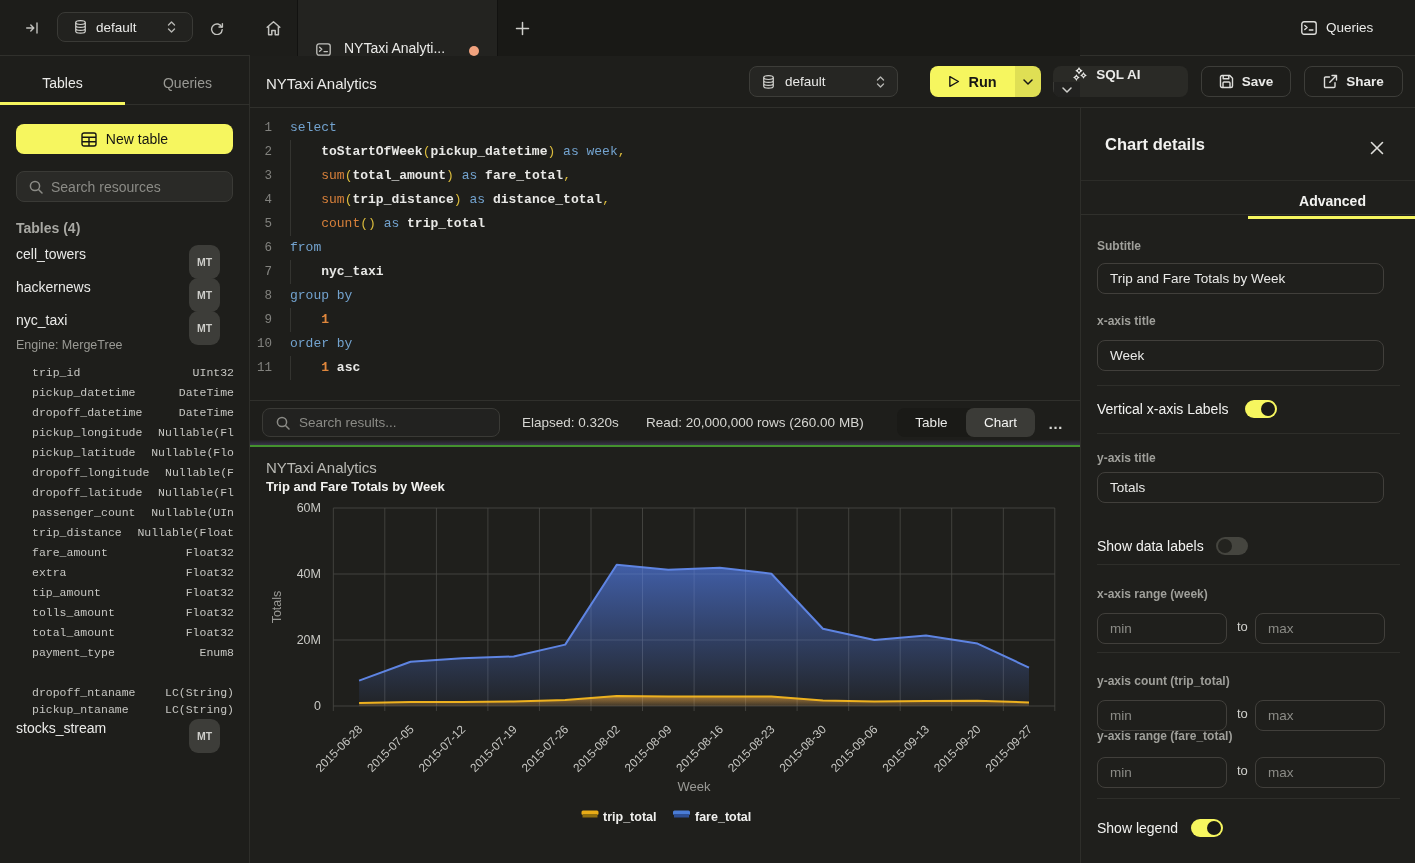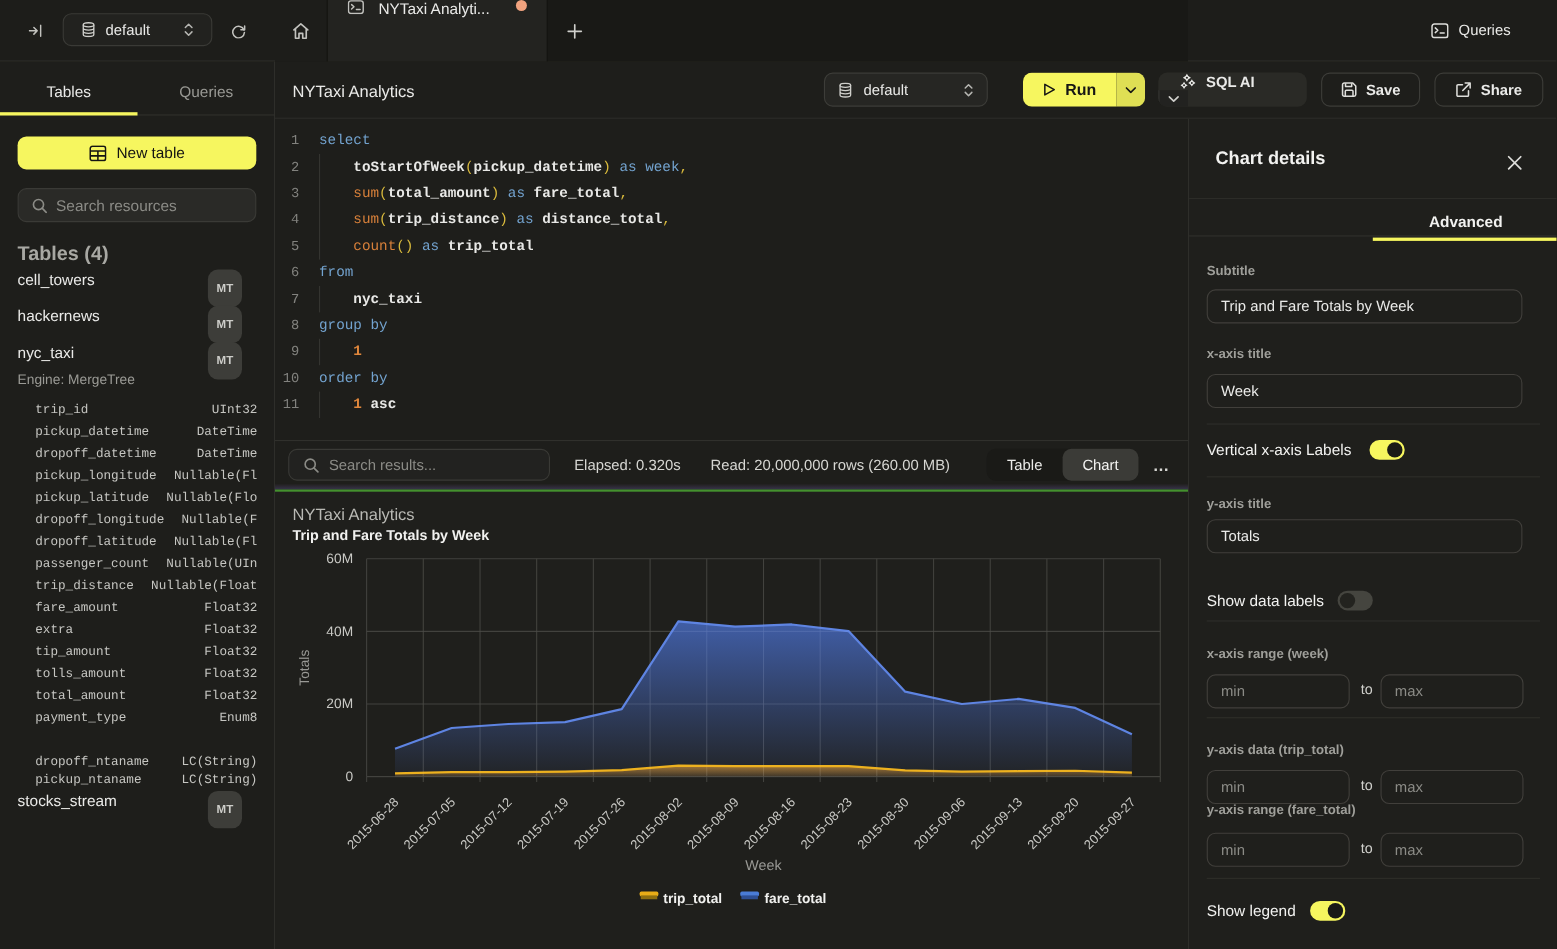--- a/index.html
+++ b/index.html
@@ -4,21 +4,21 @@
 <style>
 * { margin:0; padding:0; box-sizing:border-box; }
 html,body { width:1415px; height:863px; background:#1e1e1b; font-family:"Liberation Sans",sans-serif; overflow:hidden; }
 #app { position:relative; width:1415px; height:863px; }
 .abs { position:absolute; }
 svg { display:block; }
 
 #topbar { position:absolute; left:0; top:0; width:1415px; height:56px; background:#1d1d1a; border-bottom:1px solid #30302c; }
 #tabstrip { position:absolute; left:250px; top:0; width:830px; height:56px; background:#191916; }
 #homecell { position:absolute; left:250px; top:0; width:48px; height:56px; background:#1d1d1a; border-right:1px solid #121210; display:flex; align-items:center; justify-content:center; }
-#activetab { position:absolute; left:298px; top:0; width:200px; height:56px; background:#232320; display:flex; align-items:flex-start; border-right:1px solid #121210; }
+#activetab { position:absolute; left:298px; top:0; width:200px; height:56px; background:#232320; display:flex; align-items:flex-end; border-right:1px solid #121210; }
 .topselect { position:absolute; display:flex; align-items:center; border:1px solid #3a3a36; border-radius:8px; background:#22221f; }
 
 #sidebar { position:absolute; left:0; top:56px; width:250px; height:807px; background:#1e1e1b; border-right:1px solid #2e2e2a; }
 .sbtab { position:absolute; top:3px; height:48px; width:125px; display:flex; align-items:center; justify-content:center; font-size:14px; }
 #newtable { position:absolute; left:16px; top:68px; width:217px; height:30px; background:#f6f65f; border-radius:8px; display:flex; align-items:center; justify-content:center; color:#141412; font-size:14px; }
 #sbsearch { position:absolute; left:16px; top:115px; width:217px; height:31px; border:1px solid #3a3a36; border-radius:8px; display:flex; align-items:center; color:#8b8b86; font-size:14px; background:#2a2a27; }
 .mt { position:absolute; left:189px; width:31px; height:34px; background:#3d3d39; border-radius:9px; color:#cdcdc9; font-size:10.5px; font-weight:bold; display:flex; align-items:center; justify-content:center; }
 .tname { position:absolute; left:16px; color:#eaeae8; font-size:14px; }
 .colrow { position:absolute; left:32px; width:202px; font-family:"Liberation Mono",monospace; font-size:11.5px; color:#c6c6c2; white-space:nowrap; overflow:hidden; }
 .colrow b { float:right; font-weight:normal; }
@@ -101,21 +101,21 @@
         </svg>
     New table
   </div>
   <div id="sbsearch">
     <svg style="margin:0 8px 0 12px" width="14" height="14" viewBox="0 0 14 14" fill="none" stroke="#8b8b86" stroke-width="1.5" stroke-linecap="round">
           <circle cx="6" cy="6" r="4.6"></circle>
           <path d="M9.5 9.5L13 13"></path>
         </svg>
     Search resources
   </div>
-  <div class="abs" style="left:16px;top:164px;color:#a8a8a3;font-size:18px;font-weight:bold;">Tables (4)</div>
+  <div class="abs" style="left:16px;top:164px;color:#a8a8a3;font-size:14px;font-weight:bold;">Tables (4)</div>
   <div class="tname" style="top:190px;">cell_towers</div>
       <div class="mt" style="top:189px;">MT</div>
   <div class="tname" style="top:223px;">hackernews</div>
       <div class="mt" style="top:222px;">MT</div>
   <div class="tname" style="top:256px;">nyc_taxi</div>
       <div class="mt" style="top:255px;">MT</div>
   <div class="abs" style="left:16px;top:282px;color:#9a9a95;font-size:12.5px;">Engine: MergeTree</div>
   <div class="colrow" style="top:310px;">trip_id<b>UInt32</b></div>
   <div class="colrow" style="top:330px;">pickup_datetime<b>DateTime</b></div>
   <div class="colrow" style="top:350px;">dropoff_datetime<b>DateTime</b></div>
@@ -375,21 +375,21 @@
   <span class="abs" style="left:16px;top:430px;color:#f2f2f0;font-size:14px;">Show data labels</span>
   <div class="toggle" style="left:135px;top:429px;background:#45453f;">
         <div class="knob" style="left:2px;background:#23231f;"></div>
       </div>
   <div class="rpdiv" style="top:456px;"></div>
   <div class="rplabel" style="top:479px;">x-axis range (week)</div>
   <div class="minmax" style="left:16px;top:505px;">min</div>
   <span class="abs" style="left:156px;top:511px;color:#cfcfcb;font-size:13px;">to</span>
   <div class="minmax" style="left:174px;top:505px;">max</div>
   <div class="rpdiv" style="top:544px;"></div>
-  <div class="rplabel" style="top:566px;">y-axis data (trip_total)</div>
+  <div class="rplabel" style="top:566px;">y-axis count (trip_total)</div>
   <div class="minmax" style="left:16px;top:592px;">min</div>
   <span class="abs" style="left:156px;top:598px;color:#cfcfcb;font-size:13px;">to</span>
   <div class="minmax" style="left:174px;top:592px;">max</div>
   <div class="rplabel" style="top:621px;">y-axis range (fare_total)</div>
   <div class="minmax" style="left:16px;top:649px;">min</div>
   <span class="abs" style="left:156px;top:655px;color:#cfcfcb;font-size:13px;">to</span>
   <div class="minmax" style="left:174px;top:649px;">max</div>
   <div class="rpdiv" style="top:690px;"></div>
   <span class="abs" style="left:16px;top:712px;color:#f2f2f0;font-size:14px;">Show legend</span>
   <div class="toggle" style="left:110px;top:711px;background:#f6f65f;">

